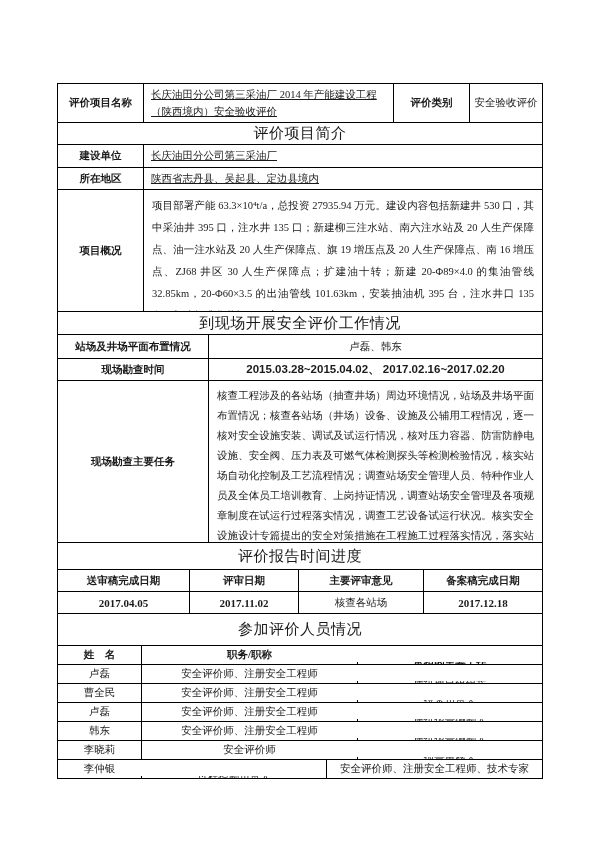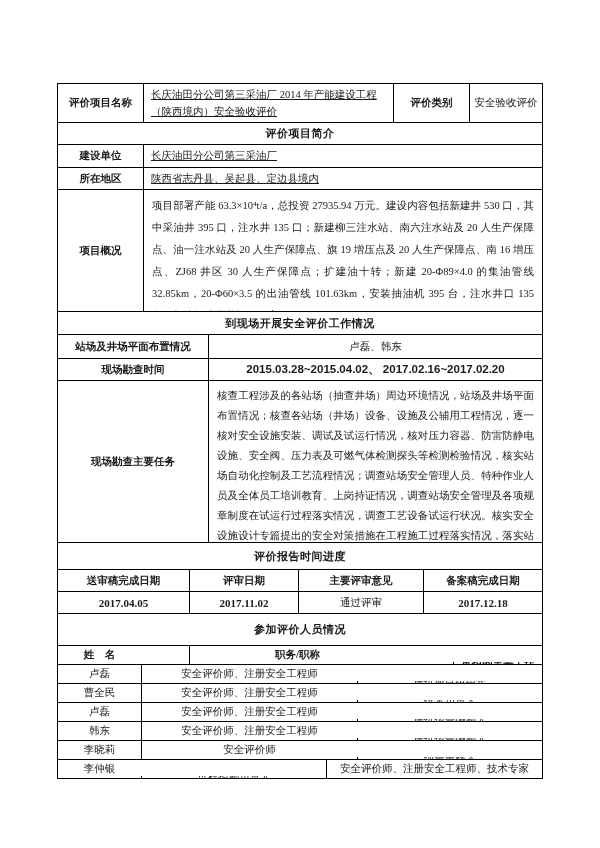--- a/index.html
+++ b/index.html
@@ -49,38 +49,38 @@
     text-decoration: underline;
   }
   .cell.para {
     display: block;
     text-align: justify;
     padding: 5px 8px 0 8px;
   }
   .bold { font-weight: bold; }
   .band {
     justify-content: center;
-    font-weight: bold;
-    font-size: 11px;
+    font-weight: normal;
+    font-size: 15px;
     letter-spacing: 0.5px;
   }
   
   .h-title { height: 38px; }
   .h-band1 { height: 22px; }
   .h-std   { height: 23px; justify-content: space-between; }
   .h-std2  { height: 22px; }
   .h-over  { height: 122px; }
   .h-band2 { height: 23px; }
   .h-names { height: 24px; }
   .h-time  { height: 22px; }
   .h-task  { height: 162px; }
   .h-band3 { height: 27px; }
   .h-sch   { height: 22px; }
   .h-band4 { height: 32px; }
-  .h-ph    { height: 19px; gap: 48px; }
+  .h-ph    { height: 19px; }
   .h-pr    { height: 19px; }
   
   .c-lab1 { width: 85px; flex: none; }
   .c-name { width: 250px; flex: none; line-height: 17px; }
   .c-cat  { width: 76px; flex: none; }
   .c-catv { flex: 1; }
   
   .c-lab2 { width: 85px; flex: none; }
   .c-val2 { flex: 1; }
   
@@ -165,21 +165,21 @@
     <div class="row h-sch">
       <div class="cell bold c-s1">送审稿完成日期</div>
       <div class="cell bold c-s2">评审日期</div>
       <div class="cell bold c-s3">主要评审意见</div>
       <div class="cell bold c-s4">备案稿完成日期</div>
     </div>
 
     <div class="row h-sch">
       <div class="cell date-value c-s1">2017.04.05</div>
       <div class="cell date-value c-s2">2017.11.02</div>
-      <div class="cell c-s3">通过评审</div>
+      <div class="cell c-s3">核查各站场</div>
       <div class="cell date-value c-s4">2017.12.18</div>
     </div>
 
     <div class="row h-band4">
       <div class="cell band c-catv">参加评价人员情况</div>
     </div>
 
     <div class="row h-ph">
       <div class="cell bold c-p1">姓　名</div>
       <div class="cell bold c-p2">职务/职称</div>

